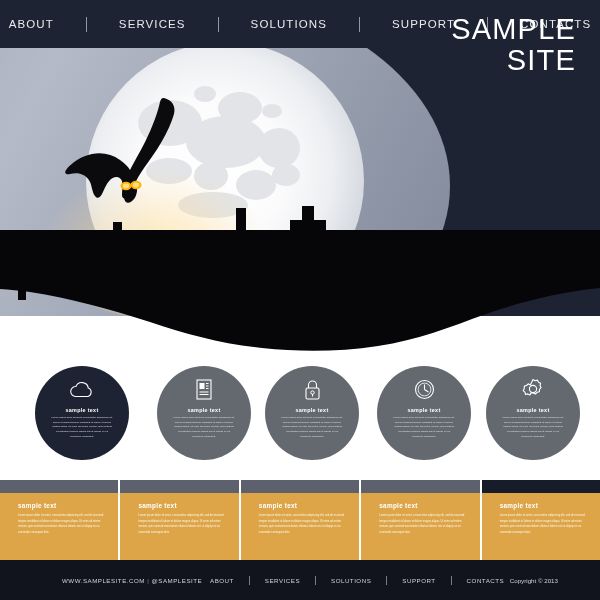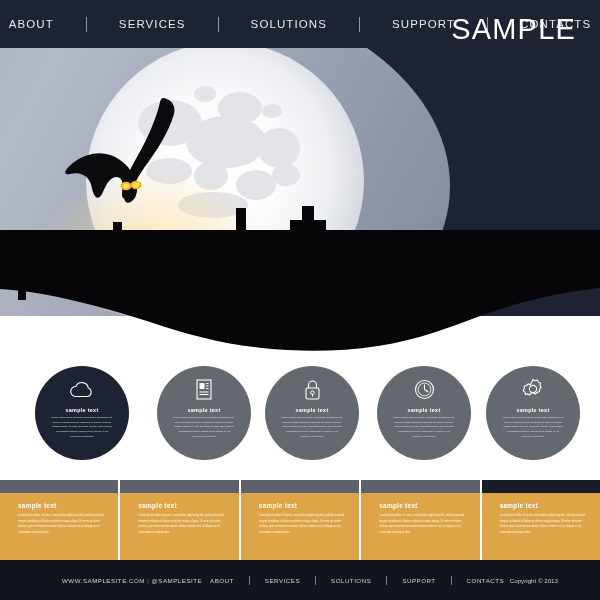--- a/index.html
+++ b/index.html
@@ -211,20 +211,21 @@
     C338,122 300,122 262,118 C222,114 186,104 150,92
     C112,80 70,68 30,62 C20,60.5 9,59.5 0,59 Z"></path>
   <path fill="#060608" d="M8,44
     C40,38 74,46 104,58 C134,70 162,82 196,88
     C232,94 268,92 302,86 C336,80 368,70 400,62
     C432,54 466,48 498,52 L498,0 L8,0 Z"></path>
 </svg>
 
 <div class="hero-title">
   <div>SAMPLE</div>
+  <div>SITE</div>
 </div>
 
 <div class="circles">
 
   <div class="circle dark" style="left:35px;">
     <span class="c-icon">
       <svg width="26" height="18" viewBox="0 0 26 18">
         <path d="M6.5,16.5 a5,5 0 0 1 0.4,-10 a6.5,6.5 0 0 1 12.4,1.6 a4.4,4.4 0 0 1 -0.6,8.4 z" fill="none" stroke="#ffffff" stroke-width="1.1"></path>
       </svg>
     </span>

